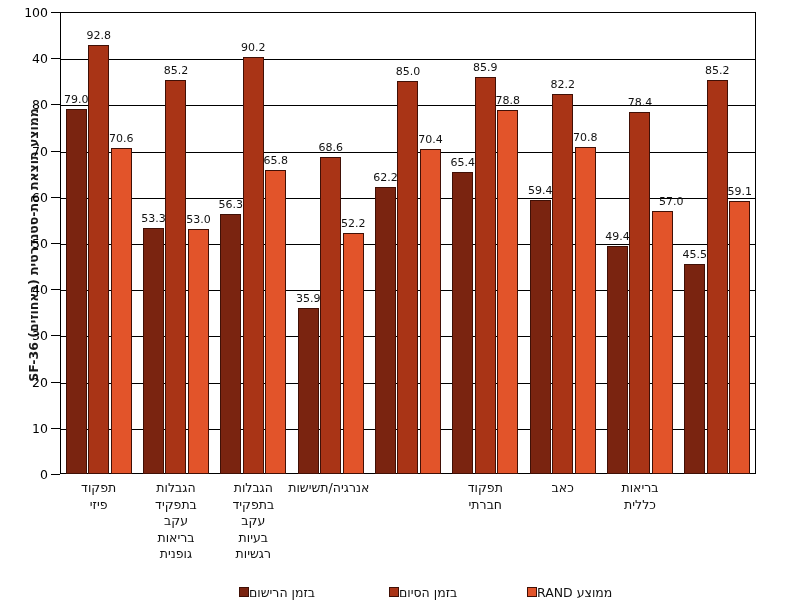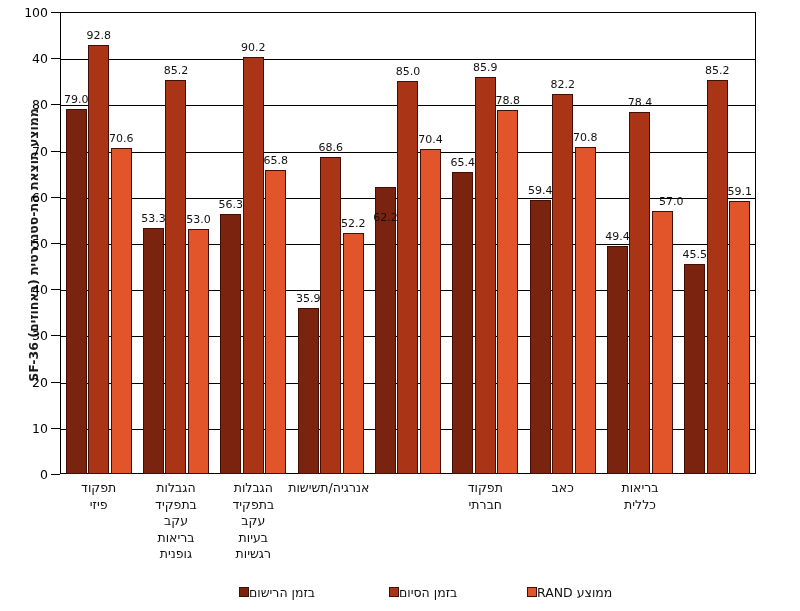--- a/index.html
+++ b/index.html
@@ -231,21 +231,21 @@
       <div class="group" style="left: 232px; width: 77.3333px;">
         <div class="bar" style="left: 5.66667px; width: 21px; height: 165.858px; background: rgb(122, 36, 16);"></div>
         <div class="bar-value" style="left: 16.1667px; top: 280.142px;">35.9</div>
         <div class="bar" style="left: 28.1667px; width: 21px; height: 316.932px; background: rgb(169, 52, 22);"></div>
         <div class="bar-value" style="left: 38.6667px; top: 129.068px;">68.6</div>
         <div class="bar" style="left: 50.6667px; width: 21px; height: 241.164px; background: rgb(226, 84, 42);"></div>
         <div class="bar-value" style="left: 61.1667px; top: 204.836px;">52.2</div>
       </div>
       <div class="group" style="left: 309.333px; width: 77.3333px;">
         <div class="bar" style="left: 5.66667px; width: 21px; height: 287.364px; background: rgb(122, 36, 16);"></div>
-        <div class="bar-value" style="left: 16.1667px; top: 158.636px; margin-top: 40px;">62.2</div>
+        <div class="bar-value" style="left: 16.1667px; top: 158.636px;">62.2</div>
         <div class="bar" style="left: 28.1667px; width: 21px; height: 392.7px; background: rgb(169, 52, 22);"></div>
         <div class="bar-value" style="left: 38.6667px; top: 53.3px;">85.0</div>
         <div class="bar" style="left: 50.6667px; width: 21px; height: 325.248px; background: rgb(226, 84, 42);"></div>
         <div class="bar-value" style="left: 61.1667px; top: 120.752px;">70.4</div>
       </div>
       <div class="group" style="left: 386.667px; width: 77.3333px;">
         <div class="bar" style="left: 5.66667px; width: 21px; height: 302.148px; background: rgb(122, 36, 16);"></div>
         <div class="bar-value" style="left: 16.1667px; top: 143.852px;">65.4</div>
         <div class="bar" style="left: 28.1667px; width: 21px; height: 396.858px; background: rgb(169, 52, 22);"></div>
         <div class="bar-value" style="left: 38.6667px; top: 49.142px;">85.9</div>

